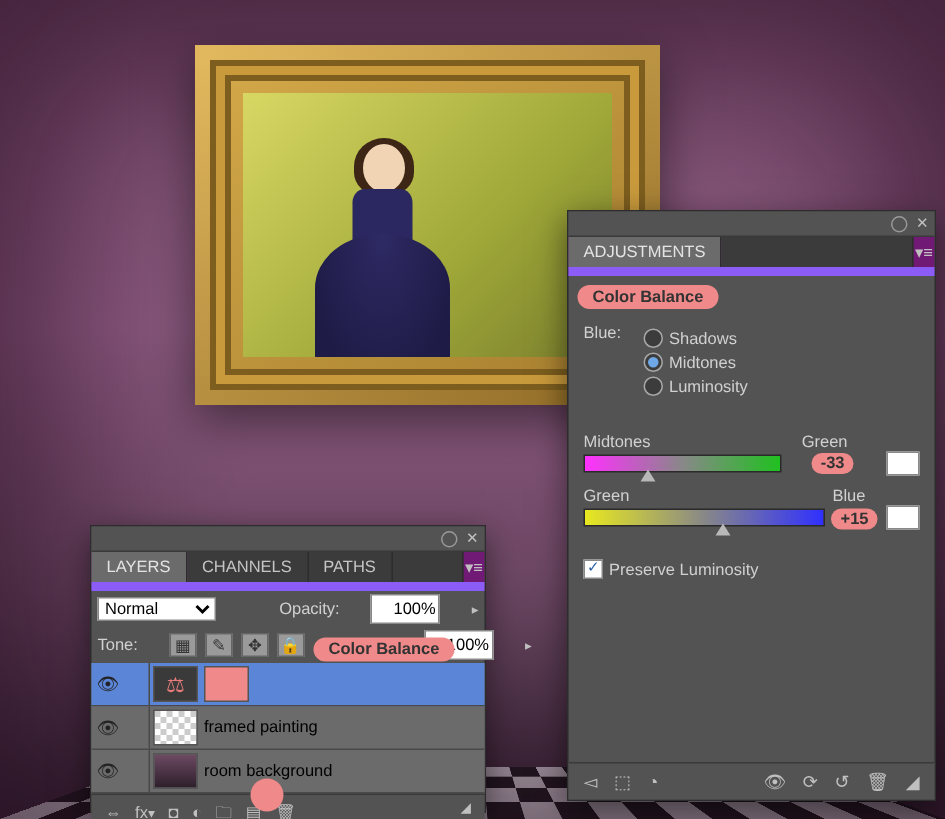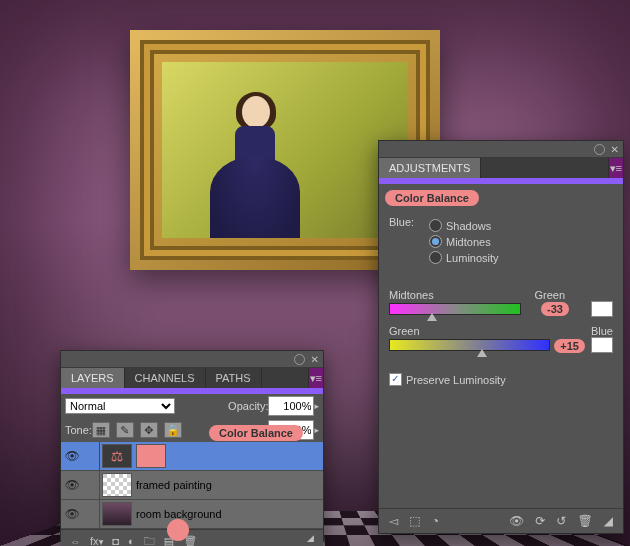--- a/index.html
+++ b/index.html
@@ -18,21 +18,21 @@
 .panel-head{height:16px;background:#535353;display:flex;justify-content:flex-end;align-items:center;padding:0 4px;border-bottom:1px solid #3a3a3a}
 .pin{width:9px;height:9px;border-radius:50%;border:1px solid #999;margin-right:6px}
 .close{font-size:10px;color:#c0c0c0;cursor:default}
 .tabs{display:flex;background:#701a75;border-bottom:6px solid #8b5cf6}
 .tab{padding:4px 10px;background:#3b3b3b;border-right:1px solid #2d2d2d;color:#c5c5c5;font-size:11px}
 .tab.active{background:#6b6b6b;color:#e4e4e4}
 .tab.gap{flex:1;background:#3b3b3b}
 .menu{width:14px;text-align:center;color:#c0c0c0;padding-top:4px}
 
 #layers-panel{left:60px;top:350px;width:262px;height:190px}
-.row{display:flex;align-items:center;padding:2px 4px;gap:0}
+.row{display:flex;align-items:center;padding:2px 4px;gap:21px}
 select,input[type=text]{font-size:11px;background:#fff;border:1px solid #888;height:16px}
 .layers-list{background:#6b6b6b}
 .layer{display:flex;align-items:center;height:28px;border-bottom:1px solid #4a4a4a;background:#6b6b6b}
 .layer.selected{background:#5b85d6}
 .eye{width:22px;text-align:center;color:#222;font-size:12px}
 .lock-col{width:16px;border-right:1px solid #4a4a4a;height:100%}
 .thumb{width:28px;height:22px;margin:0 2px;border:1px solid #555;background:#aaa}
 .thumb.scales{background:#3a3a3a;display:flex;align-items:center;justify-content:center;color:#e87b7b;font-size:14px}
 .mask{width:28px;height:22px;margin:0 2px;border:1px solid #555;background:#fff}
 .layer-name{color:#000;font-size:11px;padding-left:2px}
@@ -198,21 +198,21 @@
             <div class="slider-thumb" style="left:32%"></div>
           </div>
           <div class="val-pill">-33</div>
           <div class="val-input"></div>
         </div>
       </div>
 
       <div class="slider-block" style="position:relative">
         <div class="slider-labels">
           <span>Green</span>
-          <span style="">Blue</span>
+          <span style="margin-right:36px">Blue</span>
         </div>
         <div style="display:flex;align-items:flex-end;gap:4px">
           <div class="slider-track grad-yb" style="flex:1">
             <div class="slider-thumb" style="left:58%"></div>
           </div>
           <div class="val-pill">+15</div>
           <div class="val-input"></div>
         </div>
       </div>
 

